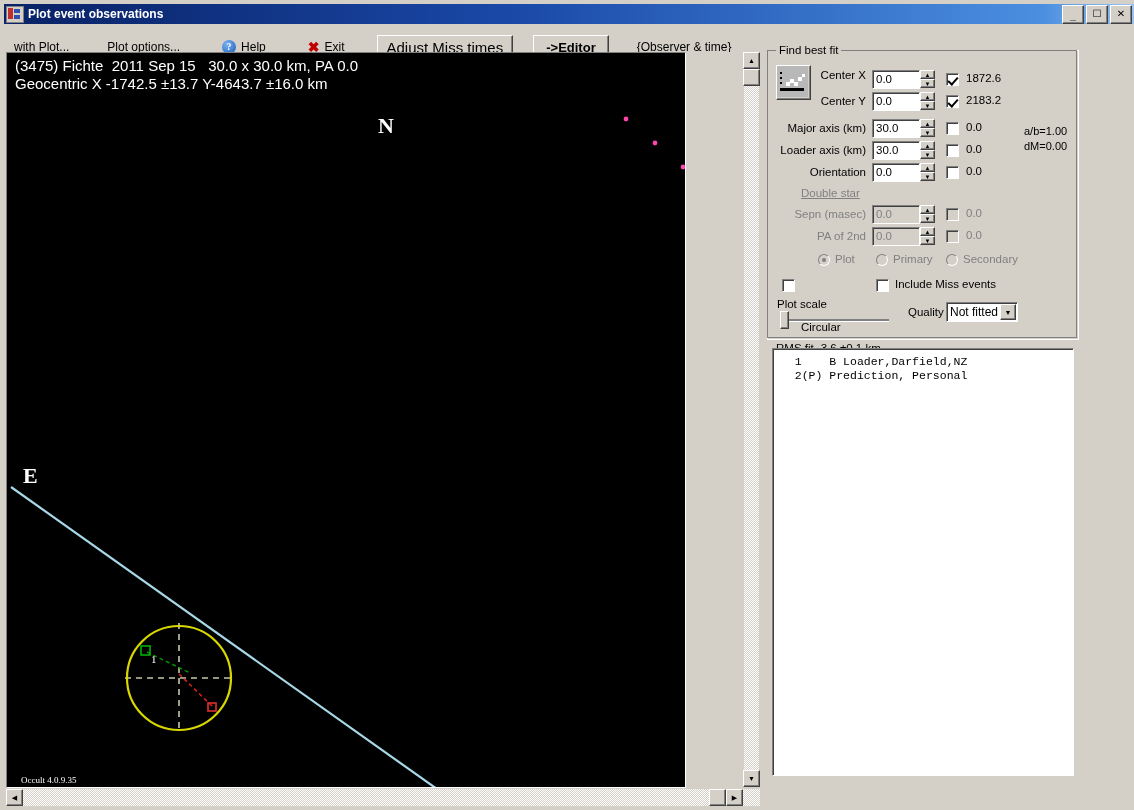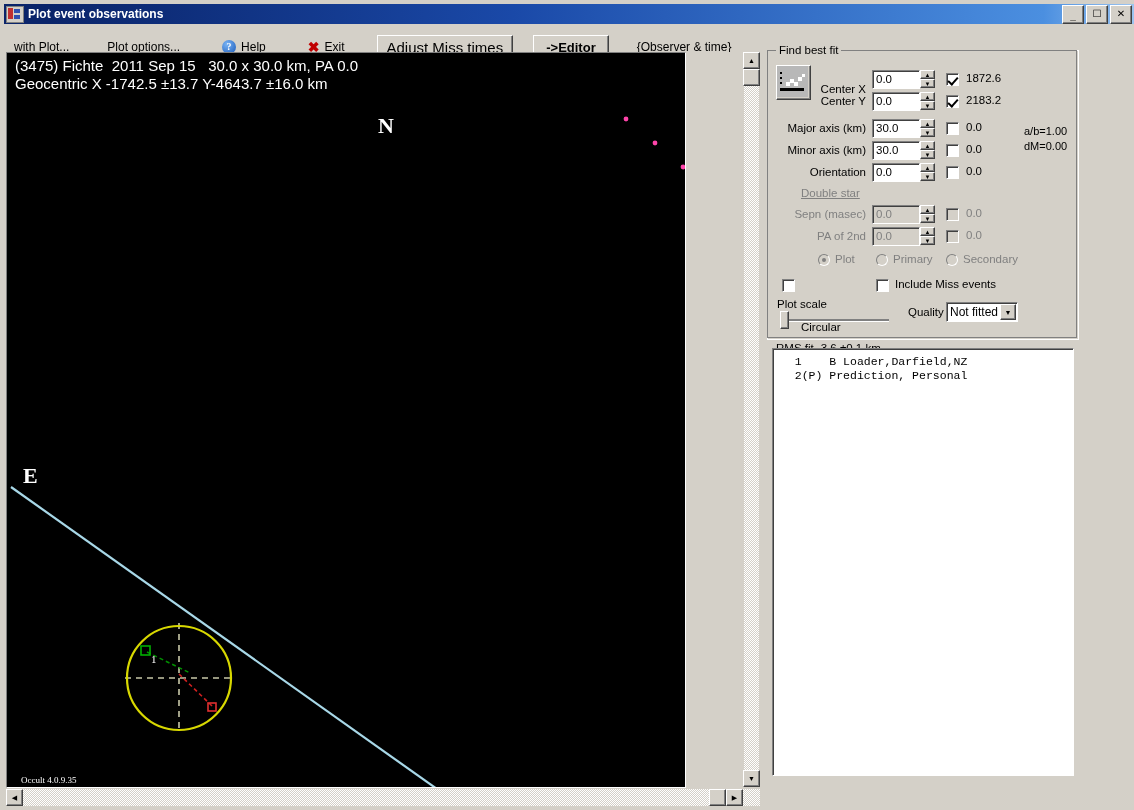--- a/index.html
+++ b/index.html
@@ -357,21 +357,21 @@
           <g fill="#ffffff">
             <rect x="9" y="16" width="4" height="4"></rect>
               <rect x="13" y="13" width="4" height="4"></rect>
             <rect x="17" y="16" width="4" height="4"></rect>
               <rect x="21" y="11" width="4" height="4"></rect>
             <rect x="25" y="8" width="3" height="3"></rect>
           </g>
         </svg>
       </div>
 
-      <div class="fld-label" style="right:212px;top:32px;">Center X</div>
+      <div class="fld-label" style="right:212px;top:18px;">Center X</div>
       <div class="edit" style="left:104px;top:19px;">0.0</div>
       <div class="spin" style="left:152px;top:19px;">
         <div class="up">▲</div>
         <div class="dn">▼</div>
       </div>
       <div class="chk on" style="left:178px;top:22px;"></div>
       <div class="val" style="left:198px;top:21px;">1872.6</div>
 
       <div class="fld-label" style="right:212px;top:44px;">Center Y</div>
       <div class="edit" style="left:104px;top:41px;">0.0</div>
@@ -384,21 +384,21 @@
 
       <div class="fld-label" style="right:212px;top:71px;">Major axis (km)</div>
       <div class="edit" style="left:104px;top:68px;">30.0</div>
       <div class="spin" style="left:152px;top:68px;">
         <div class="up">▲</div>
         <div class="dn">▼</div>
       </div>
       <div class="chk" style="left:178px;top:71px;"></div>
       <div class="val" style="left:198px;top:70px;">0.0</div>
 
-      <div class="fld-label" style="right:212px;top:93px;">Minor axis (km)</div>
+      <div class="fld-label" style="right:212px;top:93px;">Loader axis (km)</div>
       <div class="edit" style="left:104px;top:90px;">30.0</div>
       <div class="spin" style="left:152px;top:90px;">
         <div class="up">▲</div>
         <div class="dn">▼</div>
       </div>
       <div class="chk" style="left:178px;top:93px;"></div>
       <div class="val" style="left:198px;top:92px;">0.0</div>
 
       <div class="fld-label" style="right:212px;top:115px;">Orientation</div>
       <div class="edit" style="left:104px;top:112px;">0.0</div>

